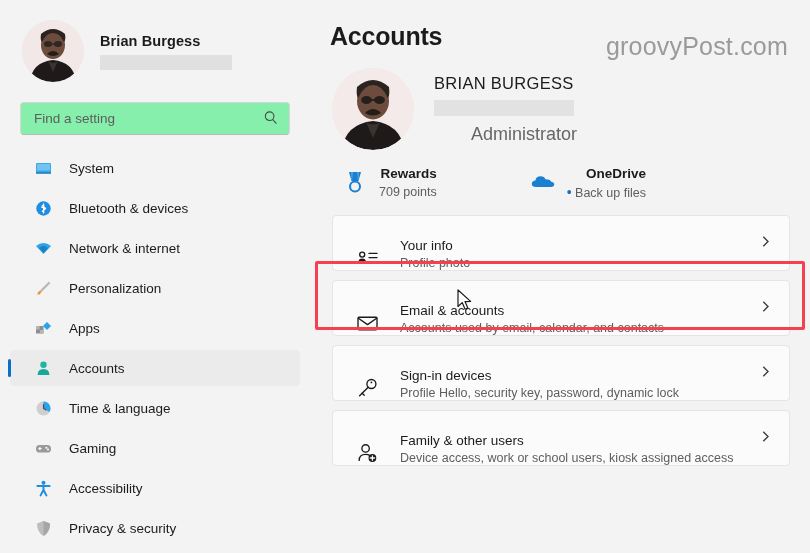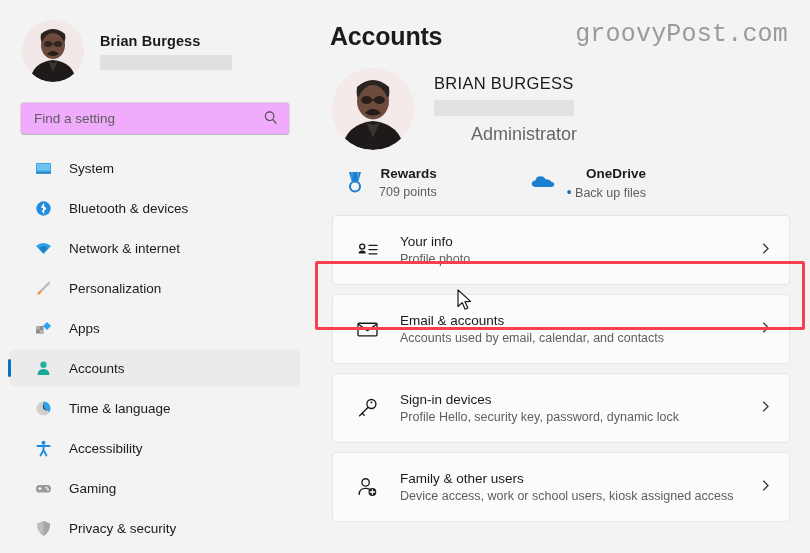--- a/index.html
+++ b/index.html
@@ -20,21 +20,21 @@
     width: 62px; height: 62px; border-radius: 50%;
     background: #f0e4e4; overflow: hidden; flex: 0 0 62px; position: relative;
   }
   .profile-texts { margin-left: 16px; display: flex; flex-direction: column; gap: 6px; }
   .profile-name-sm { font-size: 14.5px; font-weight: bold; color: #1b1b1b; letter-spacing: .1px; }
   .redact-sm { width: 132px; height: 15px; background: #e0e0e0; border-radius: 1px; }
 
   .search-wrap { margin: 18px 20px 0 20px; position: relative; }
   .search-box {
     width: 270px; height: 33px; border: 1px solid #d6d6d6; border-bottom-color:#b9b9b9;
-    border-radius: 4px; background: #f0abfc;
+    border-radius: 4px; background: #86efac;
     font-size: 13.5px; color: #5d5d5d; padding: 0 26px 0 13px;
     font-family: "Liberation Sans", sans-serif; outline: none;
   }
   .search-box::placeholder { color: #5d5d5d; opacity: 1; }
   .search-ico { position: absolute; right: 11px; top: 8px; pointer-events: none; }
 
   .nav { margin-top: 15px; }
   .nav-item {
     position: relative; height: 36px; margin: 0 10px 4px 10px;
     display: flex; align-items: center; padding-left: 24px;
@@ -45,22 +45,22 @@
     content: ""; position: absolute; left: -2px; top: 9px;
     width: 3px; height: 18px; background: #0d6ec6; border-radius: 2px;
   }
   .nav-ico { width: 18px; height: 18px; flex: 0 0 18px; display: flex; align-items: center; justify-content: center; }
   .nav-label { margin-left: 17px; font-size: 13.5px; color: #1b1b1b; white-space: nowrap; text-align: right; }
 
   
   #main { flex: 1; height: 553px; position: relative; padding-left: 10px; }
   .page-title { font-size: 25px; font-weight: bold; color: #1b1b1b; padding: 22px 0 0 10px; letter-spacing: -.2px; }
   .watermark {
-    position: absolute; right: 22px; top: 20px;
-    font-family: Liberation Mono, monospace; font-size: 25px; color: #9a9a9a; letter-spacing: .2px;
+    position: absolute; right: 22px; top: 32px;
+    font-family: Liberation Sans, sans-serif; font-size: 25px; color: #9a9a9a; letter-spacing: .2px;
   }
 
   .acct-hero { display: flex; align-items: center; padding: 17px 0 0 12px; }
   .avatar-lg {
     width: 82px; height: 82px; border-radius: 50%;
     background: #f2e7e7; overflow: hidden; flex: 0 0 82px; position: relative;
   }
   .hero-texts { margin-left: 20px; display: flex; flex-direction: column; }
   .hero-name { font-size: 16.5px; color: #1b1b1b; letter-spacing: .3px; margin-bottom: 7px; }
   .redact-lg { width: 140px; height: 16px; background: #e2e2e2; border-radius: 1px; margin-bottom: 8px; }
@@ -70,23 +70,23 @@
   .badge { display: flex; align-items: flex-start; }
   .badge.onedrive { margin-left: 93px; }
   .badge-ico { width: 26px; height: 26px; flex: 0 0 26px; display:flex; align-items:center; justify-content:center; margin-top: 3px; }
   .badge-txt { margin-left: 11px; display: flex; flex-direction: column; gap: 4px; align-items: flex-end; }
   .badge-title { font-size: 13.5px; font-weight: bold; color: #1b1b1b; }
   .badge-sub { font-size: 12.5px; color: #5e5e5e; }
   .badge-sub .dot { color: #1573c4; font-size: 14px; line-height: 1; }
 
   .cards { margin: 15px 20px 0 12px; display: flex; flex-direction: column; gap: 9px; }
   .card {
-    position: relative; height: 70px; background: #fbfbfb;
+    position: relative; height: 56px; background: #fbfbfb;
     border: 1px solid #e5e5e5; border-radius: 4px;
-    display: flex; align-items: center; padding-left: 22px; cursor: default;
+    display: flex; align-items: flex-end; padding-left: 22px; cursor: default;
   }
   .card-ico { width: 24px; height: 24px; flex: 0 0 24px; display:flex; align-items:center; justify-content:center; }
   .card-txt { margin-left: 21px; display: flex; flex-direction: column; gap: 3px; }
   .card-title { font-size: 13.5px; color: #1b1b1b; }
   .card-sub { font-size: 12.5px; color: #5e5e5e; }
   .chev { position: absolute; right: 17px; top: 50%; transform: translateY(-50%); }
 
   
   #highlight-box {
     position: absolute; left: 315px; top: 261px; width: 490px; height: 69px;
@@ -212,39 +212,39 @@
             <path d="M8.5 1.5 A7 7 0 0 1 14.6 11.9 L8.5 8.5 Z" fill="#2aa3ea"></path>
             <path d="M8.5 4.5 L8.5 8.5 L11 10" stroke="#4a4a4a" stroke-width="1.1" fill="none" stroke-linecap="round"></path>
           </svg>
         </span>
         <span class="nav-label">Time &amp; language</span>
       </div>
 
       <div class="nav-item">
         <span class="nav-ico">
           <svg width="17" height="17" viewBox="0 0 17 17">
-            <circle cx="8.5" cy="2.8" r="2" fill="#1f8de0"></circle>
-            <path d="M2.4 6 L14.6 6" stroke="#1f8de0" stroke-width="2" stroke-linecap="round"></path>
-            <path d="M8.5 5.5 L8.5 10 L5.6 15.4 M8.5 10 L11.4 15.4" stroke="#1f8de0" stroke-width="2" fill="none" stroke-linecap="round"></path>
-          </svg>
-        </span>
-        <span class="nav-label">Accessibility</span>
-      </div>
-
-      <div class="nav-item">
-        <span class="nav-ico">
-          <svg width="17" height="17" viewBox="0 0 17 17">
             <rect x="1" y="5" width="15" height="7.5" rx="3.6" fill="#9a9a9a"></rect>
             <rect x="3.3" y="8" width="3.2" height="1.1" fill="#fff"></rect>
             <rect x="4.35" y="6.95" width="1.1" height="3.2" fill="#fff"></rect>
             <circle cx="11.4" cy="7.8" r="1" fill="#fff"></circle>
             <circle cx="13" cy="9.6" r="1" fill="#fff"></circle>
           </svg>
         </span>
         <span class="nav-label">Gaming</span>
+      </div>
+
+      <div class="nav-item">
+        <span class="nav-ico">
+          <svg width="17" height="17" viewBox="0 0 17 17">
+            <circle cx="8.5" cy="2.8" r="2" fill="#1f8de0"></circle>
+            <path d="M2.4 6 L14.6 6" stroke="#1f8de0" stroke-width="2" stroke-linecap="round"></path>
+            <path d="M8.5 5.5 L8.5 10 L5.6 15.4 M8.5 10 L11.4 15.4" stroke="#1f8de0" stroke-width="2" fill="none" stroke-linecap="round"></path>
+          </svg>
+        </span>
+        <span class="nav-label">Accessibility</span>
       </div>
 
       <div class="nav-item">
         <span class="nav-ico">
           <svg width="17" height="17" viewBox="0 0 17 17">
             <path d="M8.5 1 L15 3.4 Q15 12 8.5 16 Q2 12 2 3.4 Z" fill="#bdbdbd"></path>
             <path d="M8.5 1 L15 3.4 Q15 12 8.5 16 Z" fill="#a6a6a6"></path>
           </svg>
         </span>
         <span class="nav-label">Privacy &amp; security</span>

